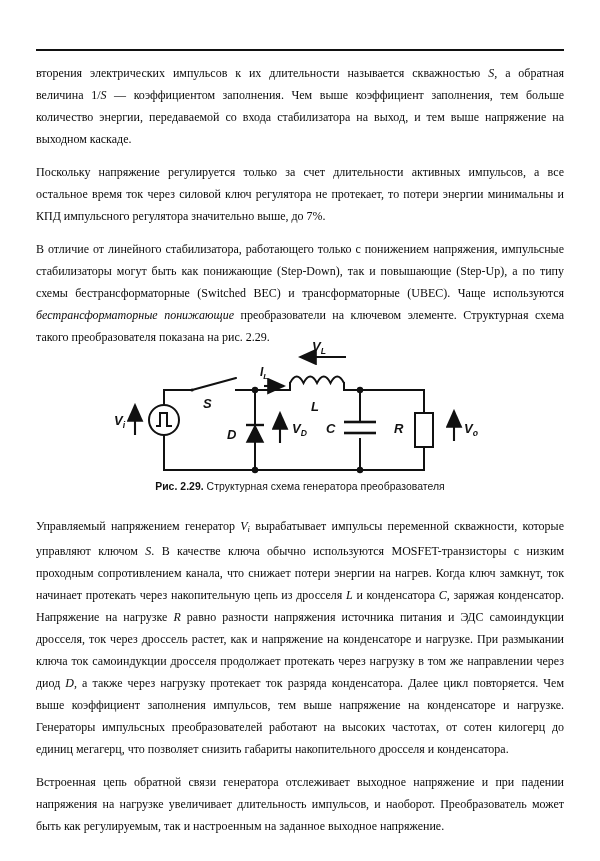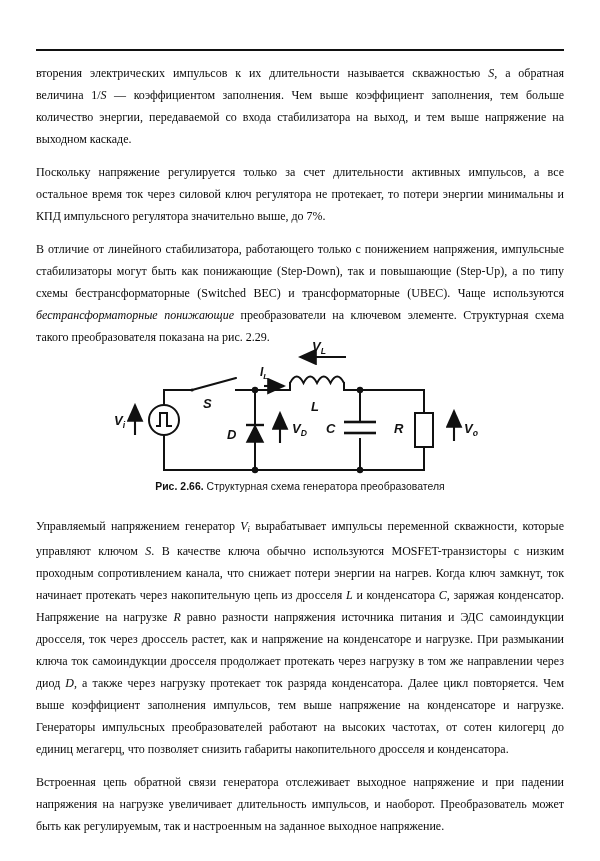--- a/index.html
+++ b/index.html
@@ -231,21 +231,21 @@
 
         <text x="290" y="102" font-size="13" font-style="italic" font-weight="bold">C</text>
 
         <text x="358" y="102" font-size="13" font-style="italic" font-weight="bold">R</text>
 
         <text x="428" y="102" font-size="13" font-style="italic" font-weight="bold"><tspan>V</tspan><tspan font-size="8.6" dy="3">o</tspan></text>
       </g>
     </svg>
   </div>
 
-  <div class="caption"><b>Рис. 2.66.</b><span> Структурная схема генератора преобразователя</span></div>
+  <div class="caption"><b>Рис. 2.29.</b><span> Структурная схема генератора преобразователя</span></div>
 
   <div class="body-col-2">
 
     <p class="tx"><span>Управляемый напряжением генератор </span><span class="mv">V</span><span class="sub">i</span><span> вырабатывает импульсы переменной скважности, которые управляют ключом </span><span class="mv">S</span><span>. В качестве ключа обычно используются MOSFET-транзисторы с низким проходным сопротивлением канала, что снижает потери энергии на нагрев. Когда ключ замкнут, ток начинает протекать через накопительную цепь из дросселя </span><span class="mv">L</span><span> и конденсатора </span><span class="mv">C</span><span>, заряжая конденсатор. Напряжение на нагрузке </span><span class="mv">R</span><span> равно разности напряжения источника питания и ЭДС самоиндукции дросселя, ток через дроссель растет, как и напряжение на конденсаторе и нагрузке. При размыкании ключа ток самоиндукции дросселя продолжает протекать через нагрузку в том же направлении через диод </span><span class="mv">D</span><span>, а также через нагрузку протекает ток разряда конденсатора. Далее цикл повторяется. Чем выше коэффициент заполнения импульсов, тем выше напряжение на конденсаторе и нагрузке. Генераторы импульсных преобразователей работают на высоких частотах, от сотен килогерц до единиц мегагерц, что позволяет снизить габариты накопительного дросселя и конденсатора.</span></p>
 
     <p class="tx">Встроенная цепь обратной связи генератора отслеживает выходное напряжение и при падении напряжения на нагрузке увеличивает длительность импульсов, и наоборот. Преобразователь может быть как регулируемым, так и настроенным на заданное выходное напряжение.</p>
 
   </div>
 
 </div>

